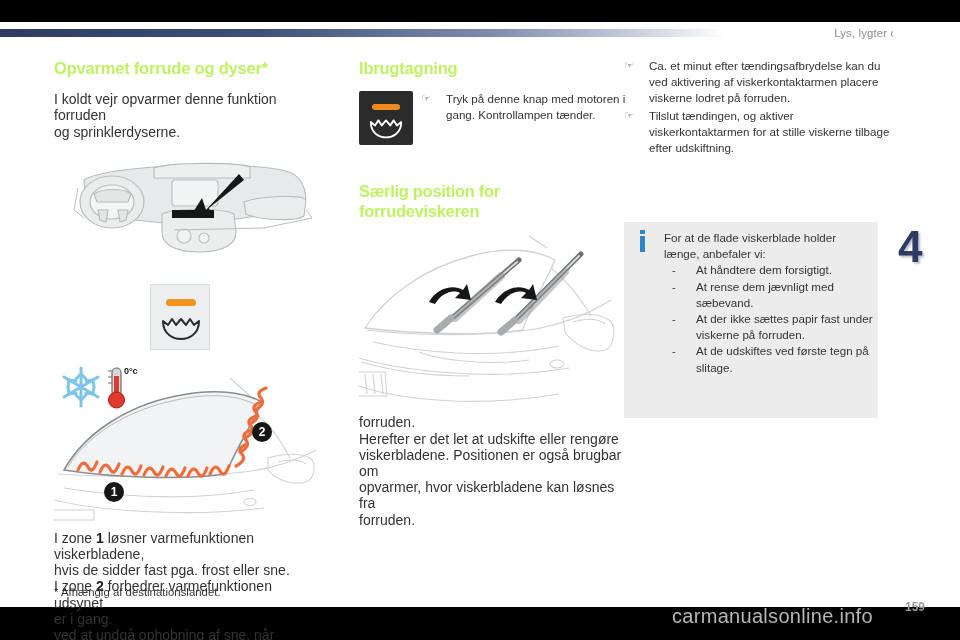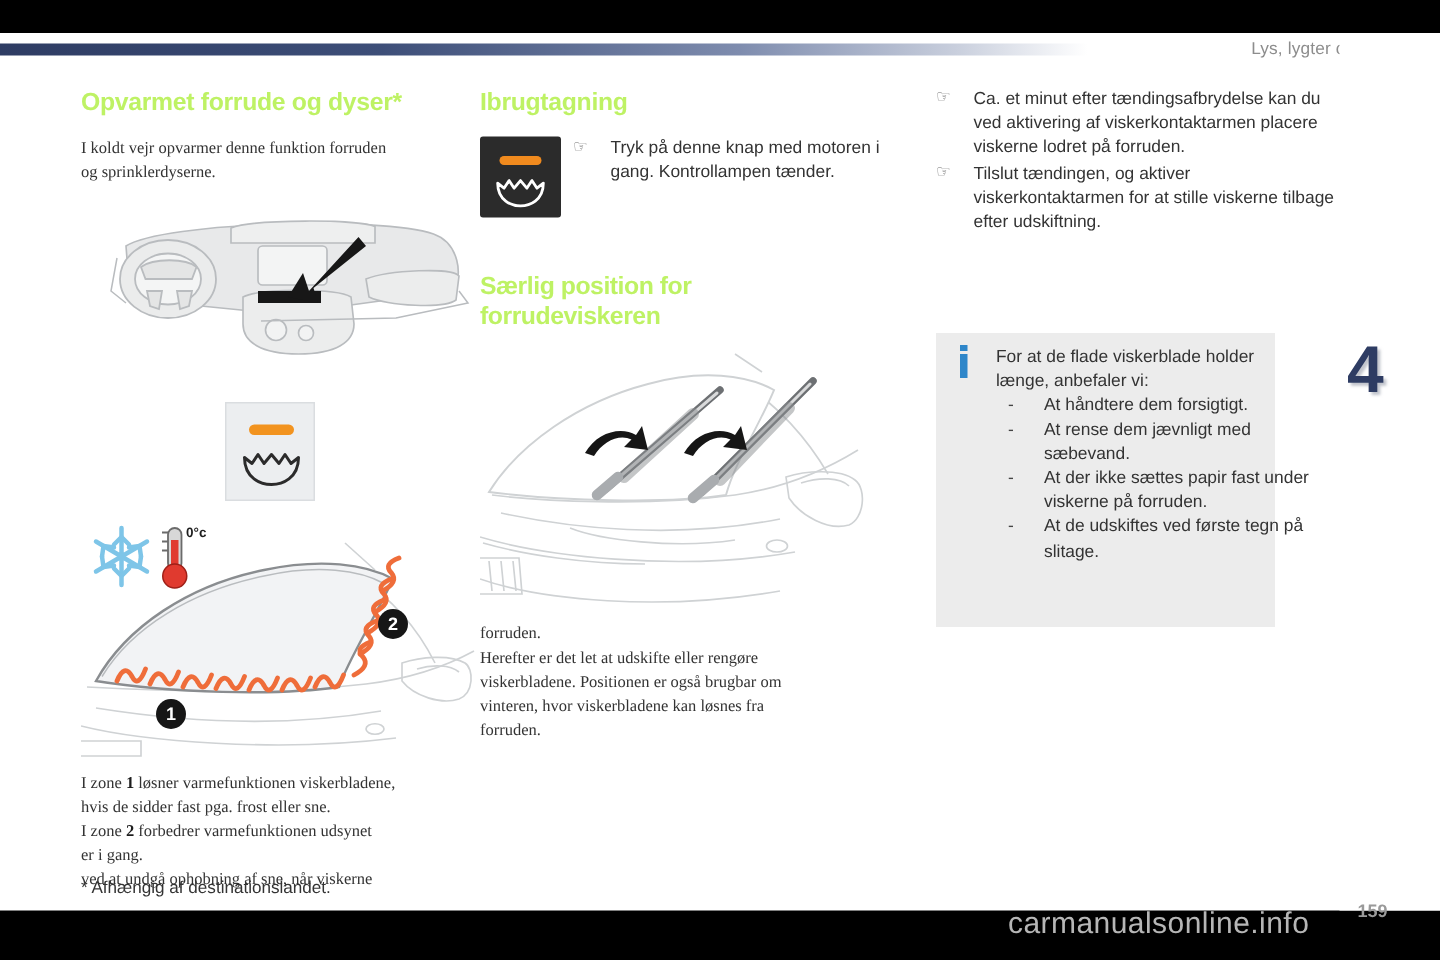--- a/index.html
+++ b/index.html
@@ -64,38 +64,37 @@
     left: 672px; top: 605px;
     font-size: 20px;
     color: #b6b6b6;
     letter-spacing: .3px;
     white-space: nowrap;
   }
 
   
   .col { position: absolute; top: 58px; }
   .col-1 { left: 54px;  width: 270px; }
-  .col-2 { left: 320px; width: 270px; }
+  .col-2 { left: 359px; width: 270px; }
   .col-3 { left: 624px; width: 270px; }
 
   h2.head {
     font-size: 16.5px;
     font-weight: bold;
     color: #bef264;
     line-height: 1.22;
     letter-spacing: -.2px;
     margin-bottom: 13px;
   }
   h2.head.tight { letter-spacing: -.3px; }
 
   p.body {
-    font-size: 11px;
+    font-size: 14px;
     line-height: 16.2px;
     color: #333333;
-    font-family: Liberation Serif, serif;
   }
   p.body + p.body { margin-top: 0; }
   .gap-8  { margin-top: 8px; }
 
   b.zone { font-weight: bold; color: #1d1d1d; }
 
   
   ul.hand { list-style: none; }
   ul.hand li {
     position: relative;
@@ -141,21 +140,21 @@
     left: 15px; top: 14px;
     width: 30px; height: 7px;
     border-radius: 4px;
     background: #f2931f;
   }
 
   
   .note {
     position: absolute;
     left: 624px; top: 222px;
-    width: 226px; height: 196px;
+    width: 254px; height: 196px;
     background: #ececec;
   }
   .note .i-bar {
     position: absolute;
     left: 16px; top: 14px;
     width: 5px; height: 16px;
     background: #2e86c9;
   }
   .note .i-dot {
     position: absolute;
@@ -382,21 +381,21 @@
           <path d="M70 68 C78 54 94 50 104 56 L108 50 L112 66 L96 64 L101 59 C93 55 82 60 76 70 Z"></path>
           <path d="M136 68 C144 54 160 50 170 56 L174 50 L178 66 L162 64 L167 59 C159 55 148 60 142 70 Z"></path>
         </g>
       </svg>
     </div>
 
     <div style="margin-top:8px;">
       <p class="body">forruden.</p>
       <p class="body">Herefter er det let at udskifte eller rengøre</p>
       <p class="body">viskerbladene. Positionen er også brugbar om</p>
-      <p class="body">vinteren, hvor viskerbladene kan løsnes fra</p>
+      <p class="body">opvarmer, hvor viskerbladene kan løsnes fra</p>
       <p class="body">forruden.</p>
     </div>
   </div>
 
   <div class="col col-3">
     <ul class="hand">
       <li>
         <span class="hand-ico">☞</span>
         <span>Ca. et minut efter tændingsafbrydelse kan du ved aktivering af viskerkontaktarmen placere viskerne lodret på forruden.</span>
       </li>

